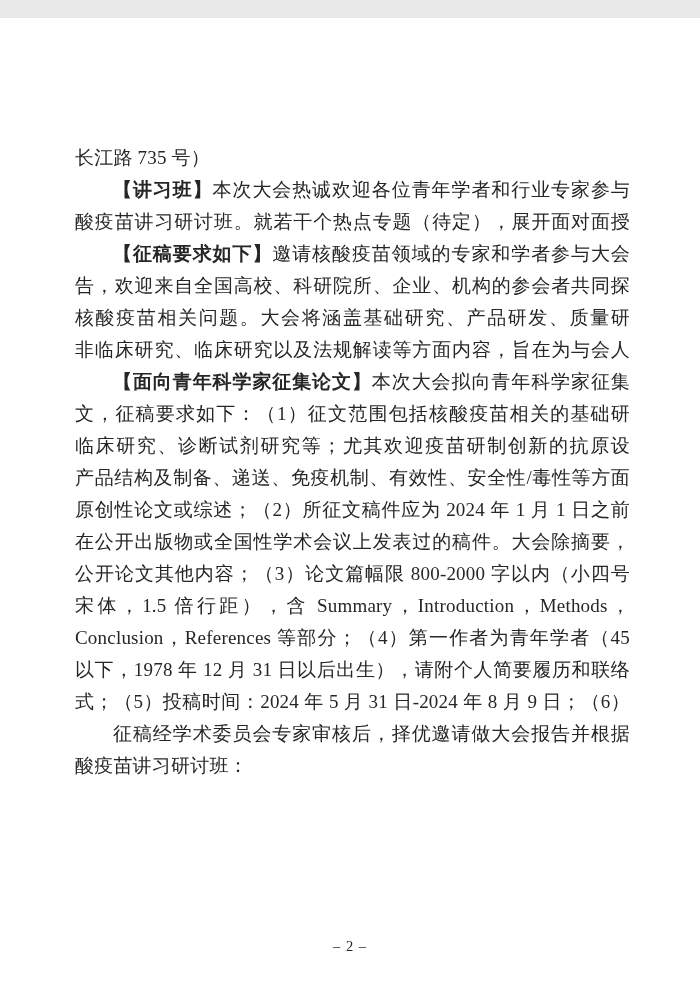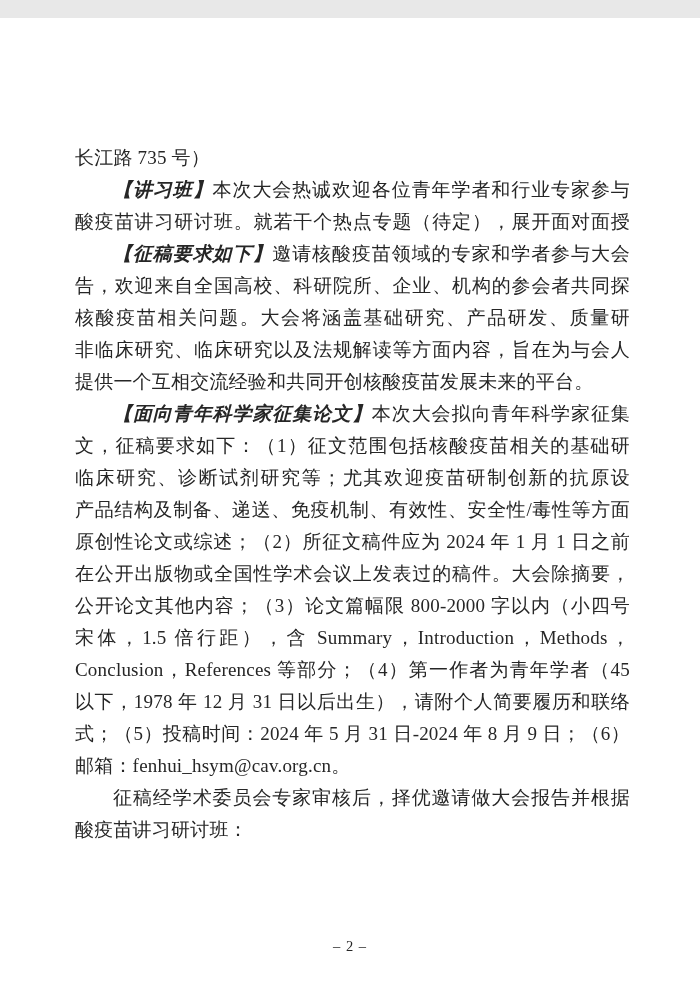--- a/index.html
+++ b/index.html
@@ -38,21 +38,20 @@
   }
   .line.stretch {
     text-align: justify;
     text-align-last: justify;
   }
   .line.indent {
     text-indent: 38px;
   }
   .seg-bold {
     font-weight: bold;
-    font-style: italic;
   }
   .footer {
     position: absolute;
     left: 0;
     top: 918px;
     width: 100%;
     text-align: center;
     font-size: 14.5px;
     line-height: 20px;
     color: var(--text);
@@ -64,30 +63,28 @@
 
 <div class="page">
   <div class="textblock">
       <div class="line"><span>长江路 735 号）</span></div>
       <div class="line indent stretch"><span class="seg-bold">【讲习班】</span><span>本次大会热诚欢迎各位青年学者和行业专家参与核</span></div>
       <div class="line stretch"><span>酸疫苗讲习研讨班。就若干个热点专题（待定），展开面对面授课</span></div>
       <div class="line indent stretch"><span class="seg-bold">【征稿要求如下】</span><span>邀请核酸疫苗领域的专家和学者参与大会报</span></div>
       <div class="line stretch"><span>告，欢迎来自全国高校、科研院所、企业、机构的参会者共同探讨</span></div>
       <div class="line stretch"><span>核酸疫苗相关问题。大会将涵盖基础研究、产品研发、质量研究、</span></div>
       <div class="line stretch"><span>非临床研究、临床研究以及法规解读等方面内容，旨在为与会人员</span></div>
-      <div class="line"><span>提供一个互相交流经验和共同开创核酸疫苗发展未来的平台。</span></div>
       <div class="line indent stretch"><span class="seg-bold">【面向青年科学家征集论文】</span><span>本次大会拟向青年科学家征集论</span></div>
       <div class="line stretch"><span>文，征稿要求如下：（1）征文范围包括核酸疫苗相关的基础研究、</span></div>
       <div class="line stretch"><span>临床研究、诊断试剂研究等；尤其欢迎疫苗研制创新的抗原设计、</span></div>
       <div class="line stretch"><span>产品结构及制备、递送、免疫机制、有效性、安全性/毒性等方面的</span></div>
       <div class="line stretch"><span>原创性论文或综述；（2）所征文稿件应为 2024 年 1 月 1 日之前未</span></div>
       <div class="line stretch"><span>在公开出版物或全国性学术会议上发表过的稿件。大会除摘要，不</span></div>
       <div class="line stretch"><span>公开论文其他内容；（3）论文篇幅限 800-2000 字以内（小四号字，</span></div>
       <div class="line stretch"><span>宋体，1.5 倍行距），含 Summary，Introduction，Methods，Results，</span></div>
       <div class="line stretch"><span>Conclusion，References 等部分；（4）第一作者为青年学者（45 岁</span></div>
       <div class="line stretch"><span>以下，1978 年 12 月 31 日以后出生），请附个人简要履历和联络方</span></div>
       <div class="line stretch"><span>式；（5）投稿时间：2024 年 5 月 31 日-2024 年 8 月 9 日；（6）投稿</span></div>
-      <div class="line"><span>邮箱：fenhui_hsym@cav.org.cn。</span></div>
       <div class="line indent stretch"><span>征稿经学术委员会专家审核后，择优邀请做大会报告并根据投</span></div>
       <div class="line"><span>酸疫苗讲习研讨班：</span></div>
     </div>
   <div class="footer">– 2 –</div>
 </div>
 
 </body></html>

